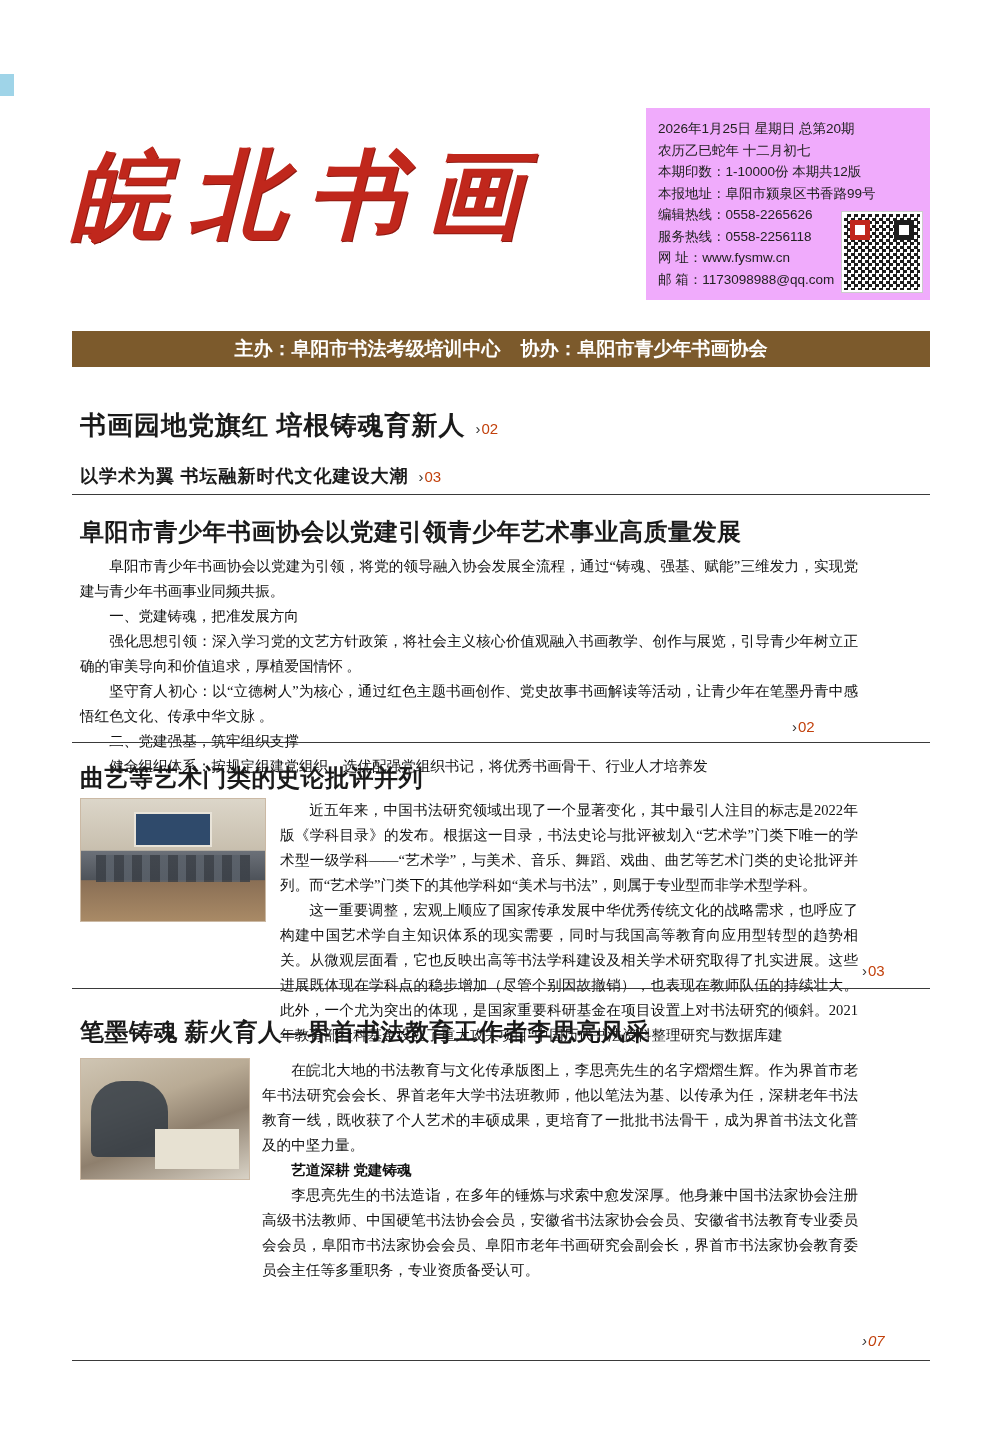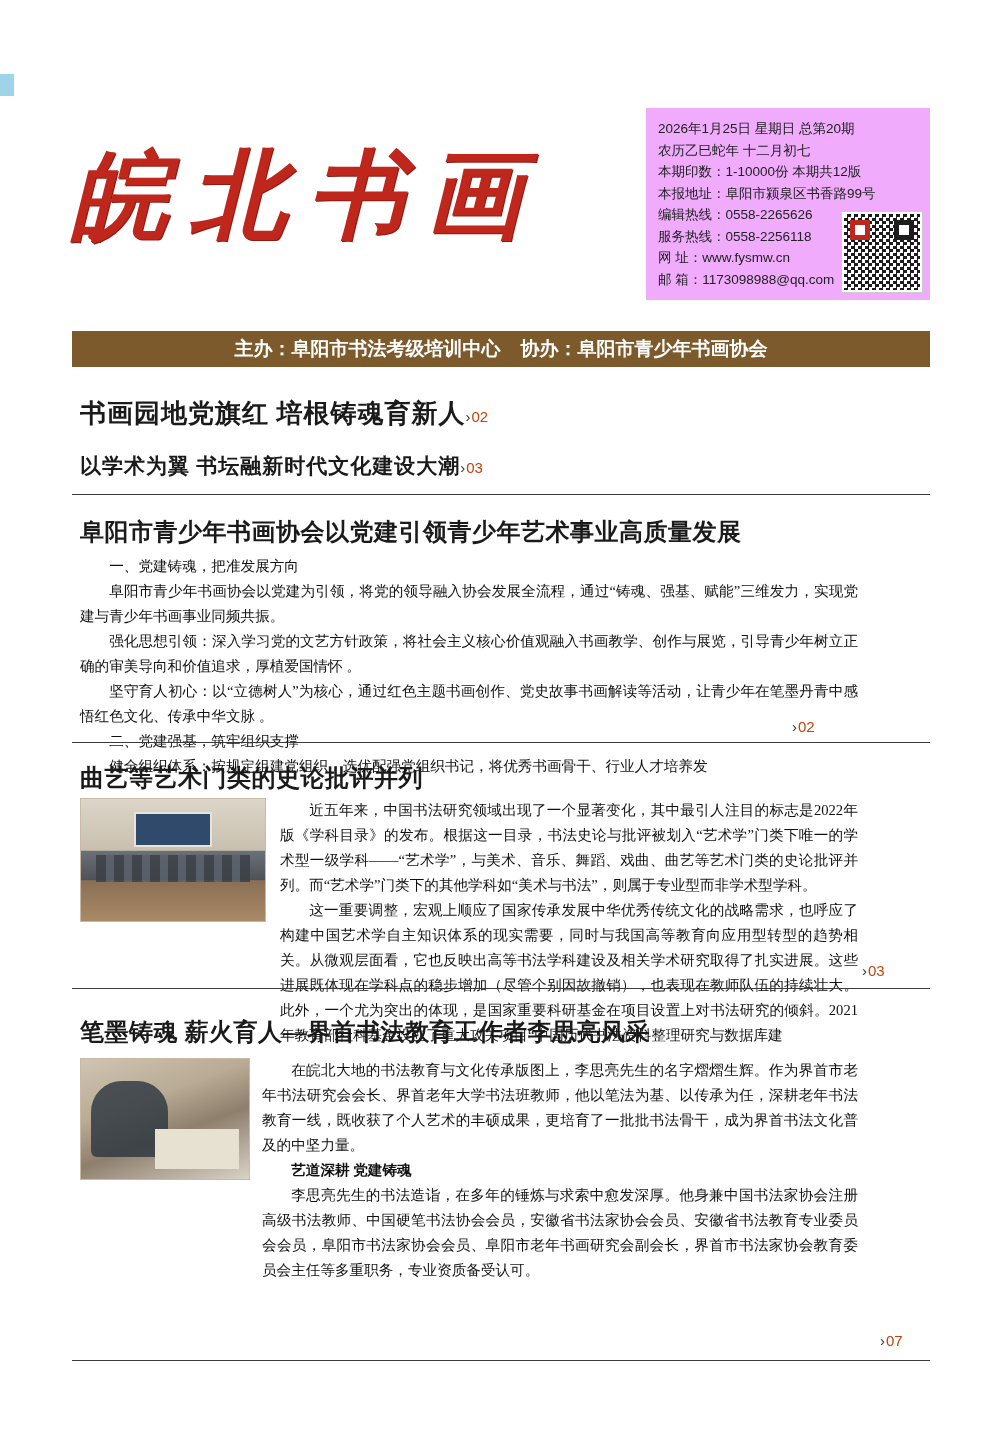--- a/index.html
+++ b/index.html
@@ -118,28 +118,30 @@
     left: 72px;
     width: 858px;
     height: 0;
     border-top: 1px solid #3a3a3a;
   }
   .headline-row {
     position: absolute;
     left: 80px;
     display: flex;
     align-items: baseline;
+    gap: 10px;
+    margin-top: 12px;
   }
   .headline-1 {
     font-size: 26px;
     font-weight: bold;
     letter-spacing: 1px;
   }
   .headline-2 {
-    font-size: 21px;
+    font-size: 18px;
     font-weight: bold;
     letter-spacing: 1px;
   }
   .pageref {
     font-size: 15px;
     color: #c2410c;
     font-family: "Liberation Sans", sans-serif;
   }
   .pageref::before {
     content: "›";
@@ -263,22 +265,22 @@
 
   <div class="headline-row" style="top:452px;">
     <span class="headline-2">以学术为翼 书坛融新时代文化建设大潮</span>
     <span class="pageref">03</span>
   </div>
 
   <div class="rule" style="top:494px;"></div>
 
   <div class="article-title" style="top:516px;">阜阳市青少年书画协会以党建引领青少年艺术事业高质量发展</div>
   <div class="body-text" style="left:80px; top:554px; width:778px;">
+    <p class="indent">阜阳市青少年书画协会以党建为引领，将党的领导融入协会发展全流程，通过“铸魂、强基、赋能”三维发力，实现党建与青少年书画事业同频共振。</p>
     <p class="indent">一、党建铸魂，把准发展方向</p>
-    <p class="indent">阜阳市青少年书画协会以党建为引领，将党的领导融入协会发展全流程，通过“铸魂、强基、赋能”三维发力，实现党建与青少年书画事业同频共振。</p>
     <p class="indent">强化思想引领：深入学习党的文艺方针政策，将社会主义核心价值观融入书画教学、创作与展览，引导青少年树立正确的审美导向和价值追求，厚植爱国情怀 。</p>
     <p class="indent">坚守育人初心：以“立德树人”为核心，通过红色主题书画创作、党史故事书画解读等活动，让青少年在笔墨丹青中感悟红色文化、传承中华文脉 。</p>
     <p class="indent">二、党建强基，筑牢组织支撑</p>
     <p class="indent">健全组织体系：按规定组建党组织，选优配强党组织书记，将优秀书画骨干、行业人才培养发</p>
   </div>
   <div class="pageref" style="position:absolute; left:792px; top:718px;">02</div>
 
   <div class="rule" style="top:742px;"></div>
 
   <div class="article-title" style="top:762px;">曲艺等艺术门类的史论批评并列</div>
@@ -291,17 +293,17 @@
 
   <div class="rule" style="top:988px;"></div>
 
   <div class="article-title" style="top:1016px;">笔墨铸魂 薪火育人—界首书法教育工作者李思亮风采</div>
   <div class="photo photo-2"></div>
   <div class="body-text" style="left:262px; top:1058px; width:596px;">
     <p class="indent">在皖北大地的书法教育与文化传承版图上，李思亮先生的名字熠熠生辉。作为界首市老年书法研究会会长、界首老年大学书法班教师，他以笔法为基、以传承为任，深耕老年书法教育一线，既收获了个人艺术的丰硕成果，更培育了一批批书法骨干，成为界首书法文化普及的中坚力量。</p>
     <p class="subhead">艺道深耕 党建铸魂</p>
     <p class="indent">李思亮先生的书法造诣，在多年的锤炼与求索中愈发深厚。他身兼中国书法家协会注册高级书法教师、中国硬笔书法协会会员，安徽省书法家协会会员、安徽省书法教育专业委员会会员，阜阳市书法家协会会员、阜阳市老年书画研究会副会长，界首市书法家协会教育委员会主任等多重职务，专业资质备受认可。</p>
   </div>
-  <div class="pageref" style="position:absolute; left:880px; top:1332px;">07</div>
+  <div class="pageref" style="position:absolute; left:862px; top:1332px;font-style:italic;">07</div>
 
   <div class="bottom-rule" style="top:1360px;"></div>
 
 </div>
 
 </body></html>

